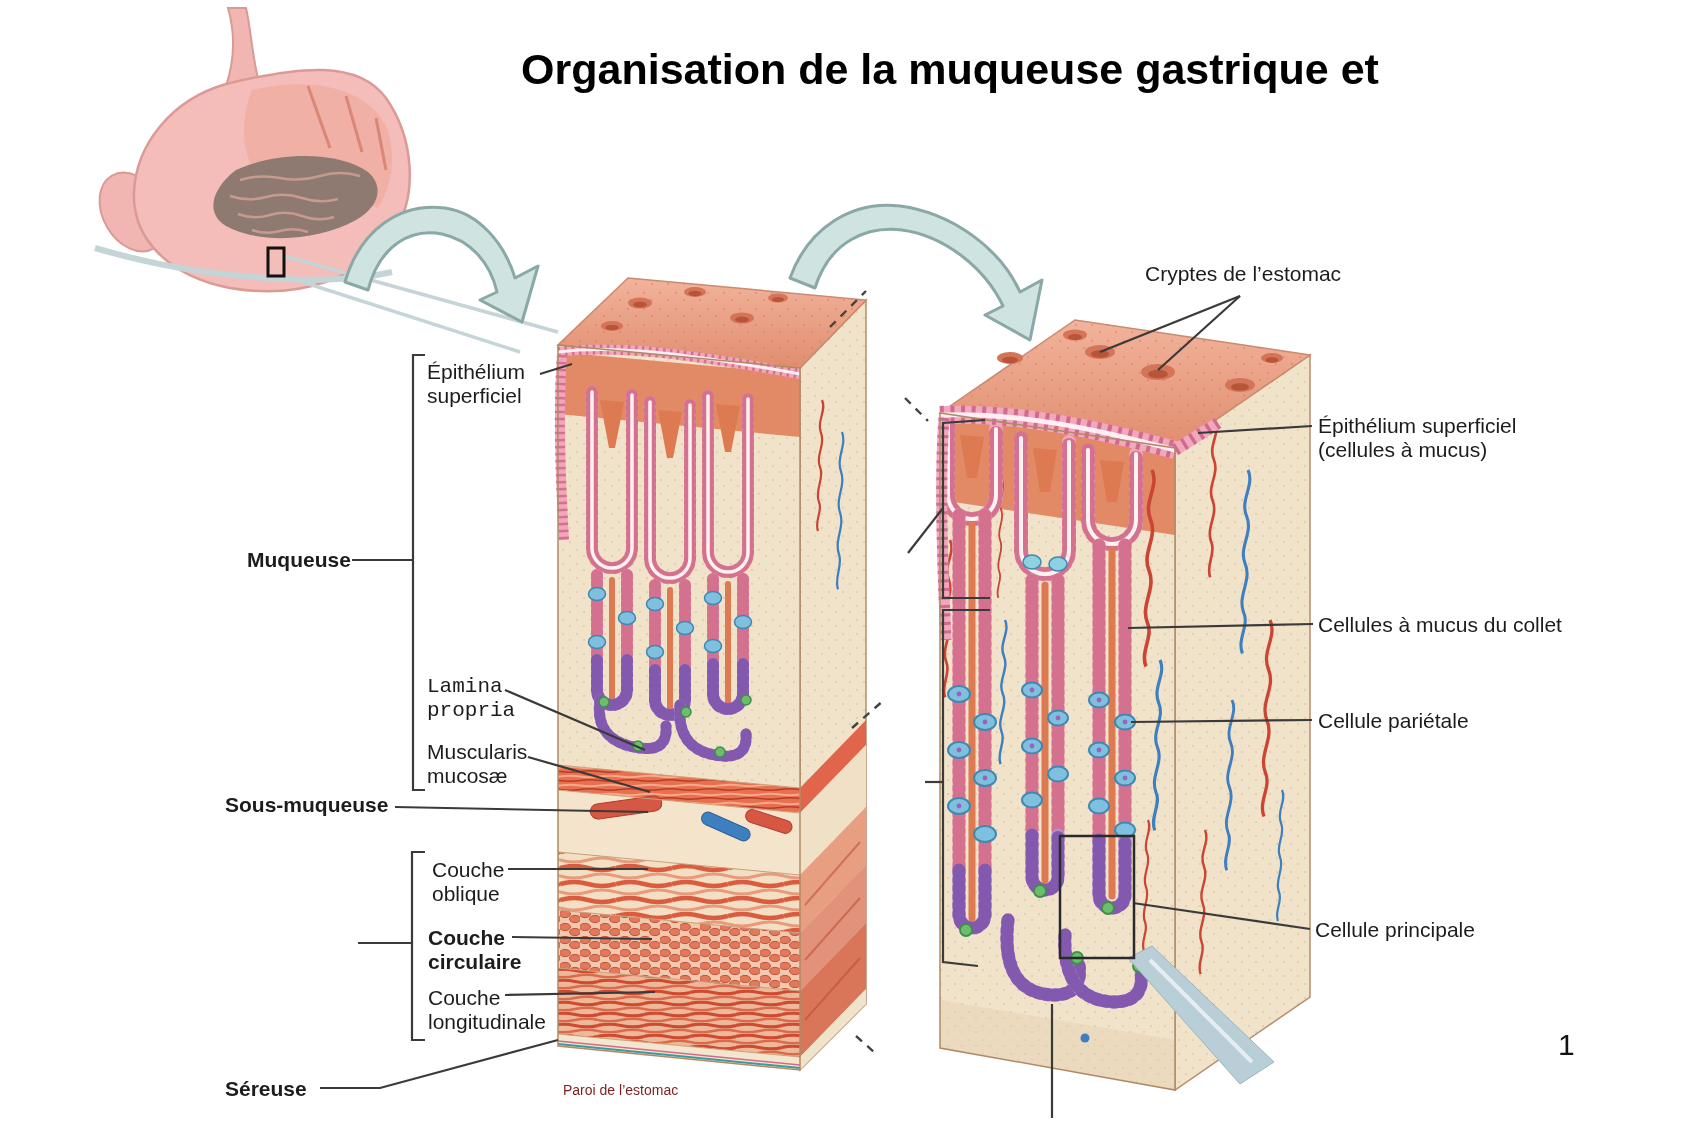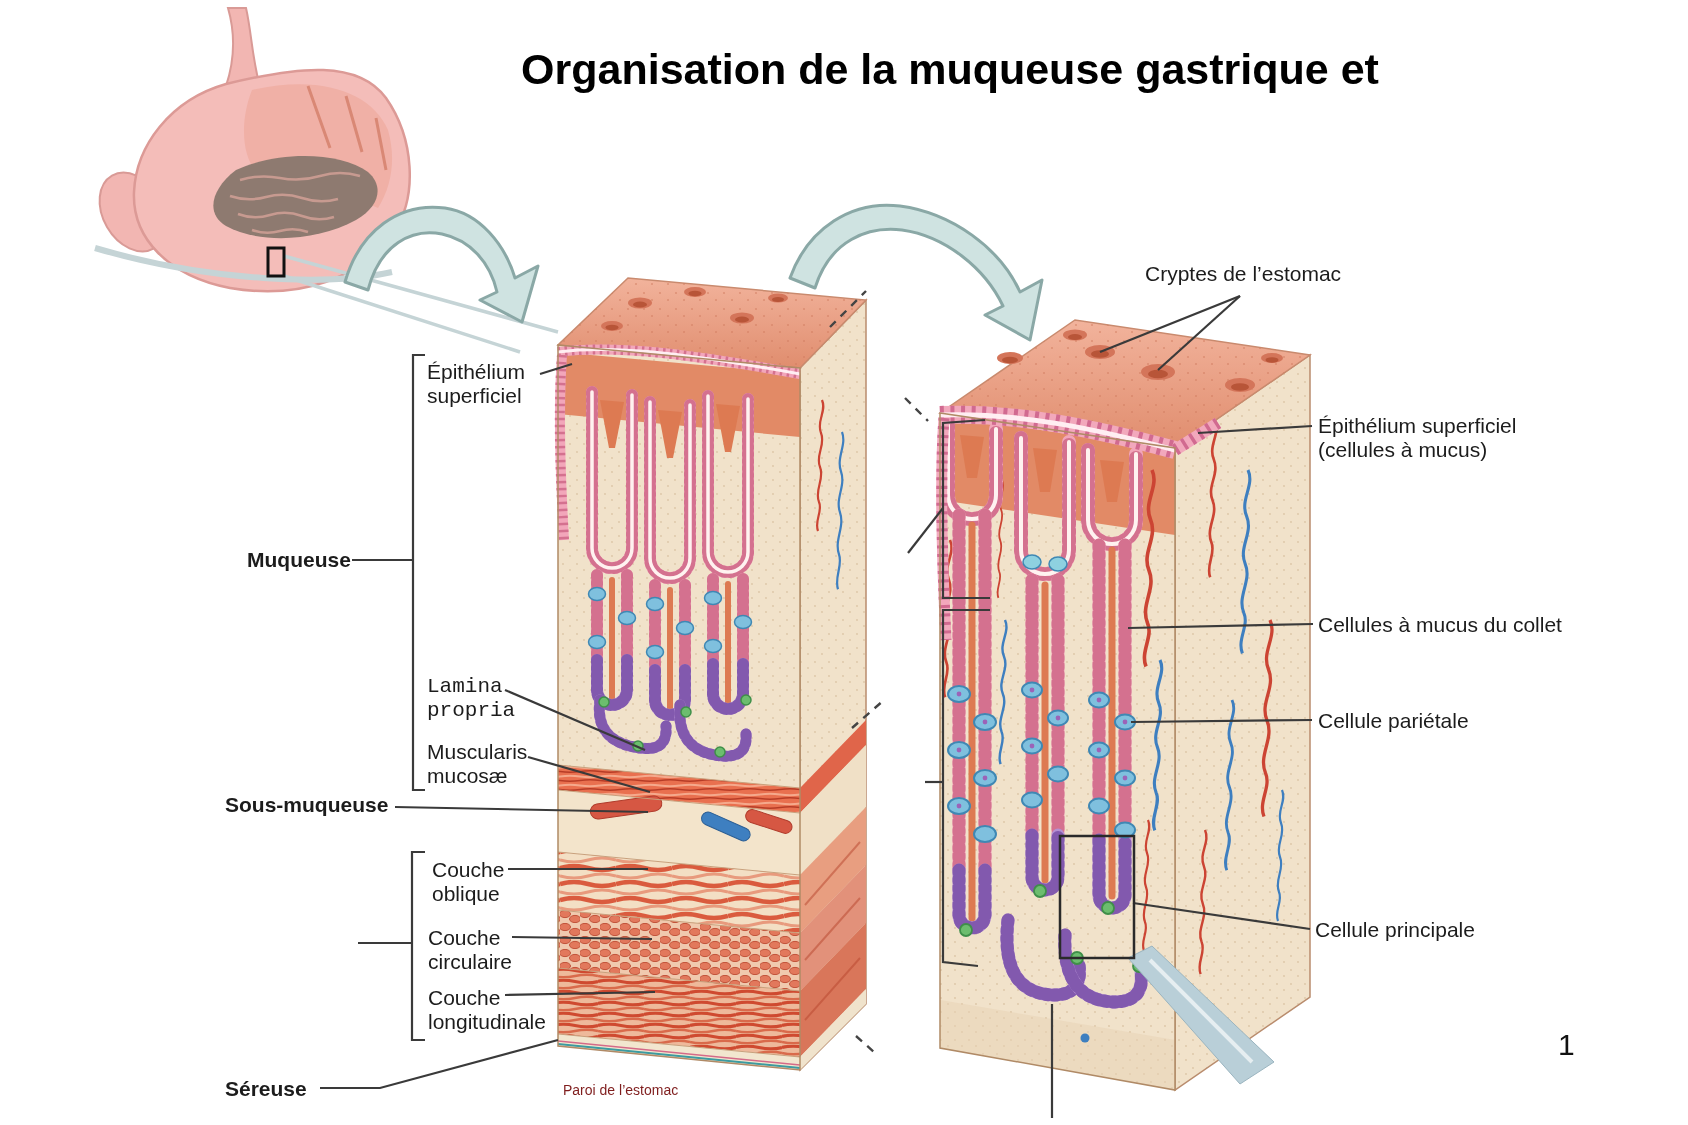--- a/index.html
+++ b/index.html
@@ -385,21 +385,21 @@
 </div>
 
 <div class="lbl" style="left:427px;top:360px;width:115px;">Épithélium superficiel</div>
 <div class="lbl b" style="left:247px;top:548px;">Muqueuse</div>
 <div class="lbl" style="left:427px;top:675px;width:80px;font-family:Liberation Mono, monospace;">Lamina propria</div>
 <div class="lbl" style="left:427px;top:740px;width:112px;">Muscularis mucosæ</div>
 <div class="lbl blk" style="left:225px;top:793px;width:188px;">
   <span class="b">Sous-muqueuse</span>
 </div>
 <div class="lbl" style="left:420px;top:858px;width:80px;margin-left:12px;">Couche oblique</div>
-<div class="lbl" style="left:428px;top:926px;width:92px;">Couche circulaire</div>
+<div class="lbl" style="left:428px;top:926px;width:92px;font-weight:bold;">Couche circulaire</div>
 <div class="lbl" style="left:428px;top:986px;width:110px;">Couche longitudinale</div>
 <div class="lbl b" style="left:225px;top:1077px;">Séreuse</div>
 <div class="caption nw" style="left:563px;top:1082px;">Paroi de l’estomac</div>
 
 <div class="lbl nw" style="left:1145px;top:262px;">Cryptes de l’estomac</div>
 <div class="lbl blk" style="left:1318px;top:414px;width:230px;">
   <span>Épithélium superficiel</span>
   <span>(cellules à mucus)</span>
 </div>
 <div class="lbl nw" style="left:1318px;top:613px;">Cellules à mucus du collet</div>

